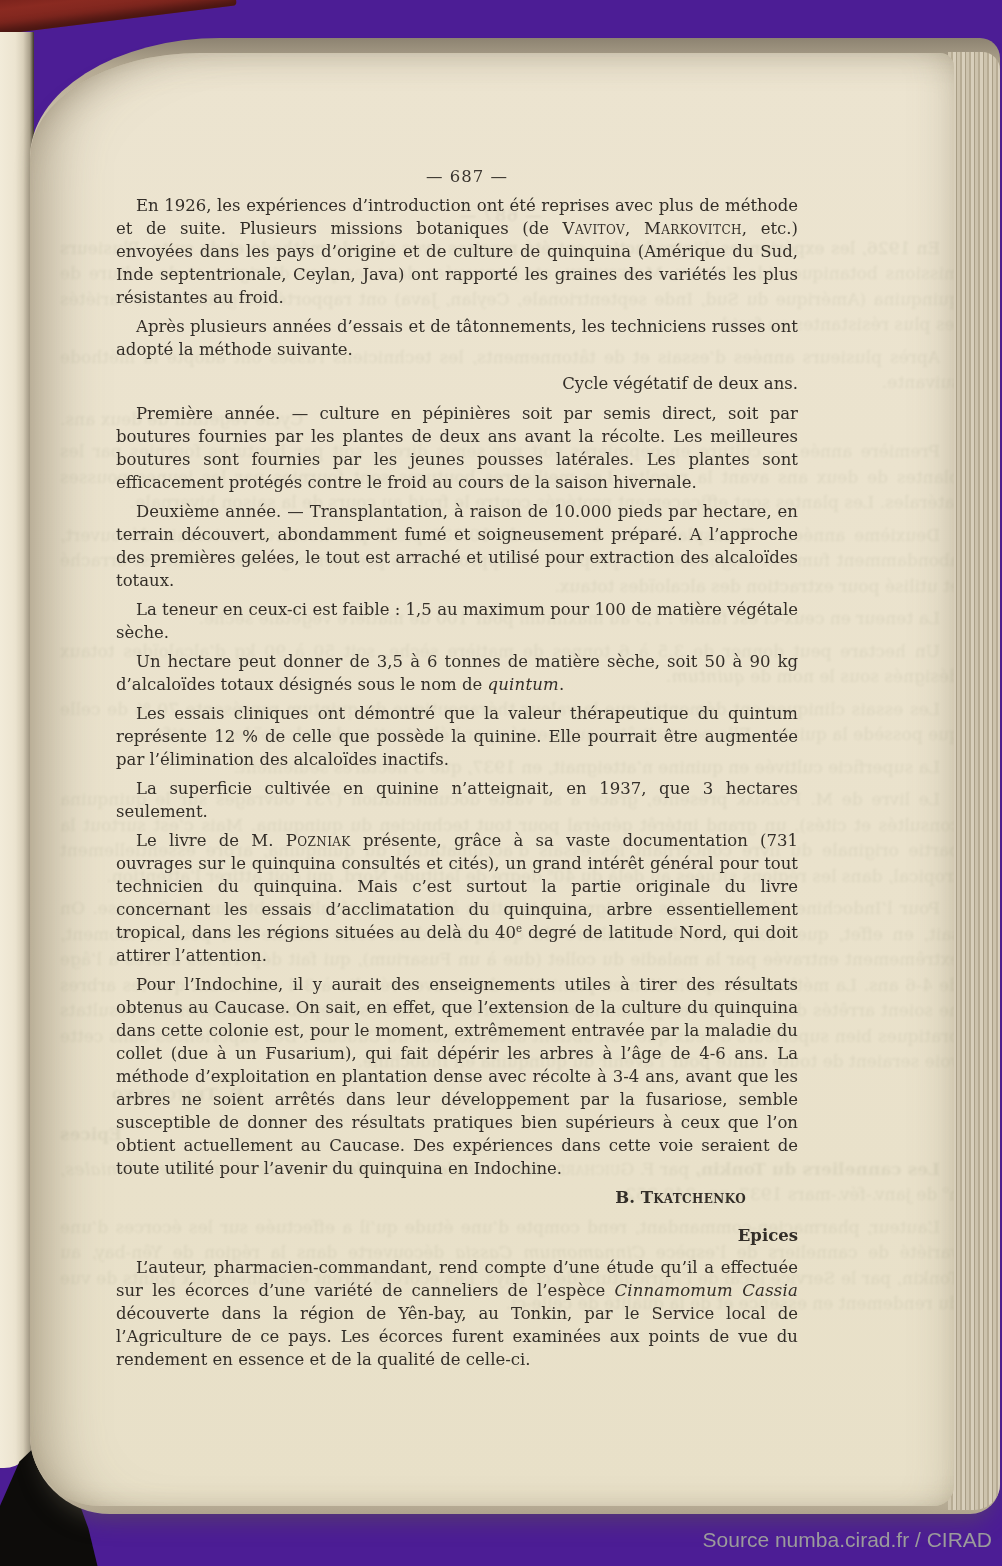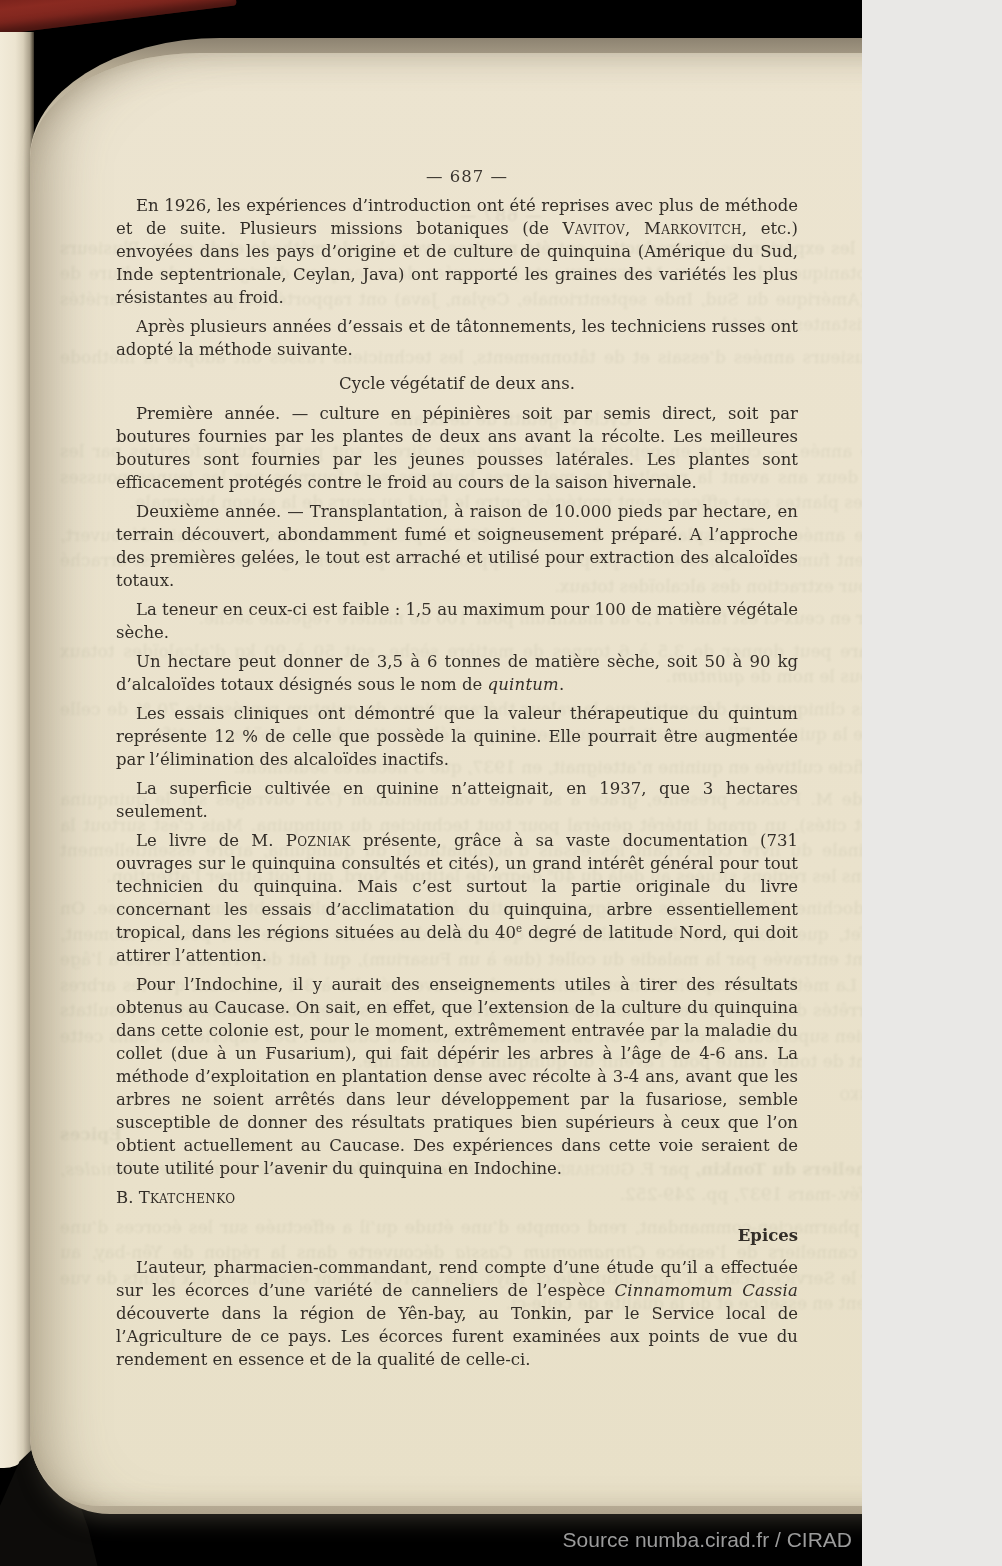--- a/index.html
+++ b/index.html
@@ -1,18 +1,18 @@
 <!DOCTYPE html>
 <html lang="fr"><head>
 <meta charset="utf-8">
 <style>
   html,body{margin:0;padding:0;}
   body{background:#e9e8e6;}
-  .scan{position:relative;width:862px;height:1566px;overflow:hidden;
-        background:#000000;font-family:"DejaVu Serif","Liberation Serif",serif;}
+  .scan{position:relative;width:1002px;height:1566px;overflow:hidden;
+        background:#4c1d95;font-family:"DejaVu Serif","Liberation Serif",serif;}
 
   
   .red-wedge{position:absolute;left:-16px;top:-18px;width:248px;height:54px;
              background:linear-gradient(180deg,#5e1513,#8a2a21 55%,#76231c);
              transform:rotate(-7deg);transform-origin:left top;border-radius:4px;
              box-shadow:inset 0 -7px 9px rgba(0,0,0,.4);}
 
   
   .left-sliver{position:absolute;left:0;top:32px;width:34px;height:1436px;
                background:linear-gradient(90deg,#f2ebd9 0%,#ece4d0 45%,#d9d0ba 68%,#a89e89 88%,#574f3f 97%,#3a342b 100%);
@@ -44,23 +44,23 @@
   
   .ghost{position:absolute;left:30px;top:150px;width:900px;
          transform:scaleX(-1);filter:blur(1.2px);opacity:.08;color:#46502f;
          font-size:17px;line-height:25.5px;text-align:justify;pointer-events:none;}
   .ghost p{margin:0 0 7px;text-indent:20px;}
 
   .content{position:absolute;left:86px;top:112px;width:682px;
            color:#332e28;font-size:16.5px;line-height:23px;text-align:justify;}
   .pnum{text-align:center;text-indent:0;margin:0 0 30px;letter-spacing:1px;color:#3a352f;}
   .content p{margin:0 0 6px;text-indent:20px;}
-  .center-head{text-align:center;text-indent:0 !important;margin:11px 0 7px !important;}
+  .center-head{text-align:right;text-indent:0 !important;margin:11px 0 7px !important;}
   .bold-head{text-align:right;font-weight:bold;text-indent:0 !important;margin:15px 0 9px !important;}
-  .sig-line{text-align:left;padding-right:52px;text-indent:0 !important;margin:4px 0 9px !important;}
+  .sig-line{text-align:right;padding-right:52px;text-indent:0 !important;margin:4px 0 9px !important;font-weight:bold;}
   .sc{font-variant:small-caps;letter-spacing:.4px;margin-top:13px;}
   sup{font-size:.62em;line-height:0;}
   i{letter-spacing:.2px;}
 
   
   .watermark{position:absolute;right:10px;bottom:14px;
              font-family:"Liberation Sans","DejaVu Sans",sans-serif;
              font-size:21px;color:#9b9b9b;}
 </style>
 </head>

